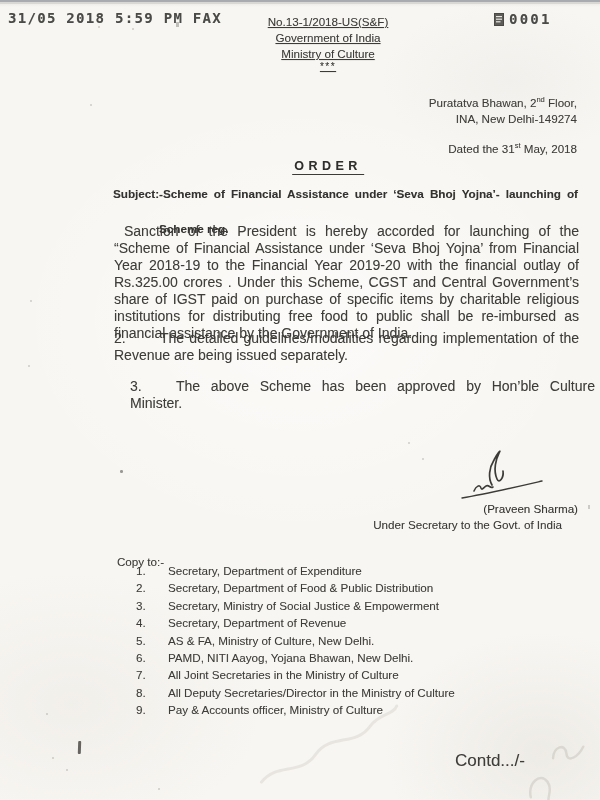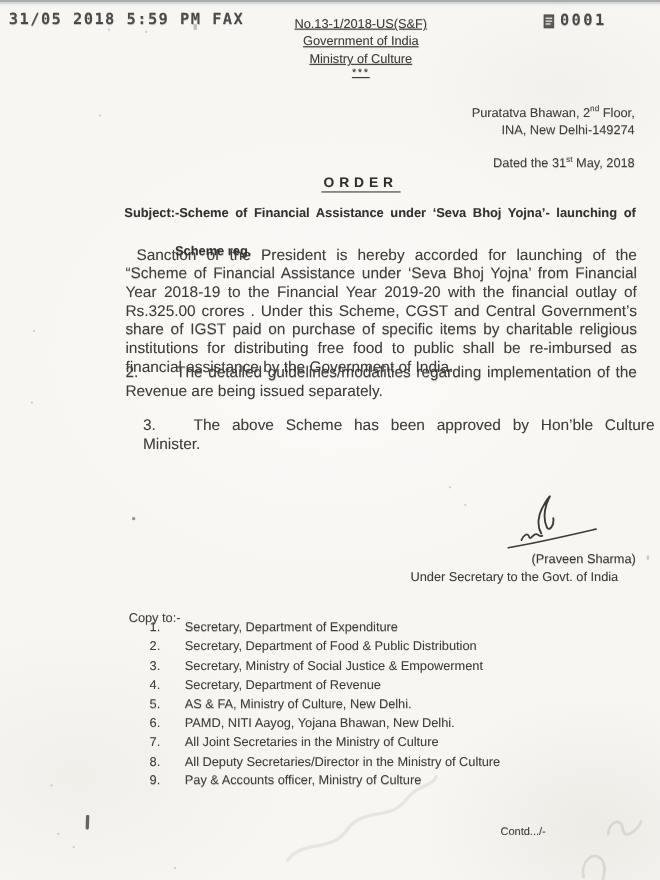--- a/index.html
+++ b/index.html
@@ -40,21 +40,21 @@
   .p3{top:378px;margin-left:16px;}
   .p4{top:407px;}
   .pnum{display:inline-block;width:46px;text-indent:0;}
   .sig-svg{top:445px;left:452px;}
   .sig-name{top:502px;right:22px;text-align:center;font-size:11.6px;color:#353431;}
   .sig-title{top:518px;right:38px;text-align:center;font-size:11.6px;color:#3a3936;}
   .copy-label{top:539px;left:117px;font-size:11.6px;margin-top:16px;}
   .copy-list{top:562px;left:136px;font-size:11.6px;line-height:17.4px;}
   .copy-row{white-space:nowrap;}
   .inum{display:inline-block;width:32px;}
-  .contd{top:751px;left:455px;font-size:10px;}
+  .contd{top:751px;left:455px;font-size:17px;}
   
   .mark{position:absolute;background:#4c4a46;border-radius:1px;}
   .speck{position:absolute;width:2px;height:2px;border-radius:50%;background:#7d7a74;opacity:.35;}
   .bleed{position:absolute;opacity:.14;}
   .tickmark{top:741px;left:78px;width:3px;height:13px;opacity:.85;transform:rotate(2deg);}
   .straydot{top:470px;left:120px;width:2.5px;height:2.5px;border-radius:50%;opacity:.55;}
 </style>
 </head>
 <body>
 

